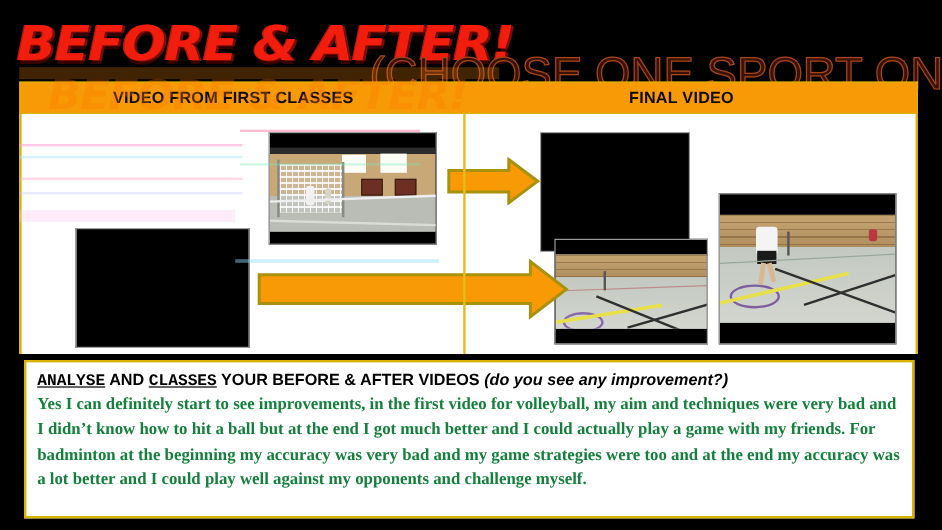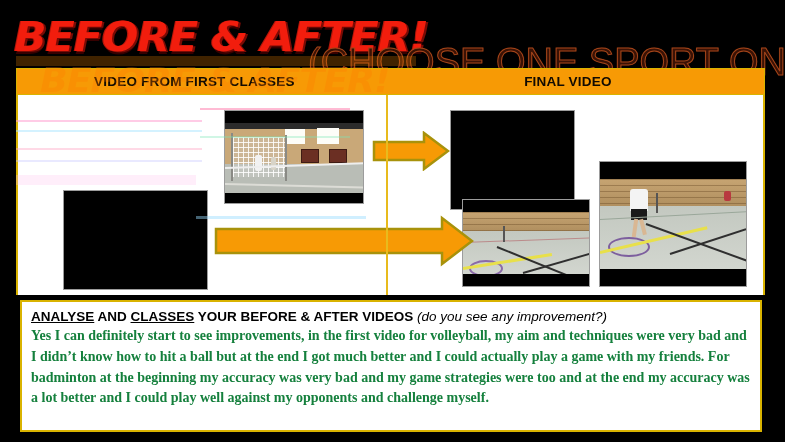--- a/index.html
+++ b/index.html
@@ -129,22 +129,22 @@
   
   #text-box{
     position:absolute; left:20px; top:300px; width:742px; height:132px;
     background:#ffffff; border:2px solid #d9b300;
     padding:6px 9px 0 9px;
   }
   #tb-heading{
     font-size:13.5px; font-weight:bold; color:#000; line-height:1.28;
     white-space:nowrap;
   }
-  #tb-heading u{ text-decoration:underline; }
-  #tb-heading .q{ font-style:italic; font-weight:normal; }
+  #tb-heading u{ text-decoration:underline;font-family:Liberation Mono, monospace; }
+  #tb-heading .q{ font-style:italic; font-weight:bold; }
   #tb-body{
     margin-top:1px;
     font-size:14px; font-weight:bold; color:#15803d; line-height:1.48;
     font-family:Liberation Serif, serif;
   }
 
   
   .artifact{ position:absolute; pointer-events:none; }
 </style>
 </head>

